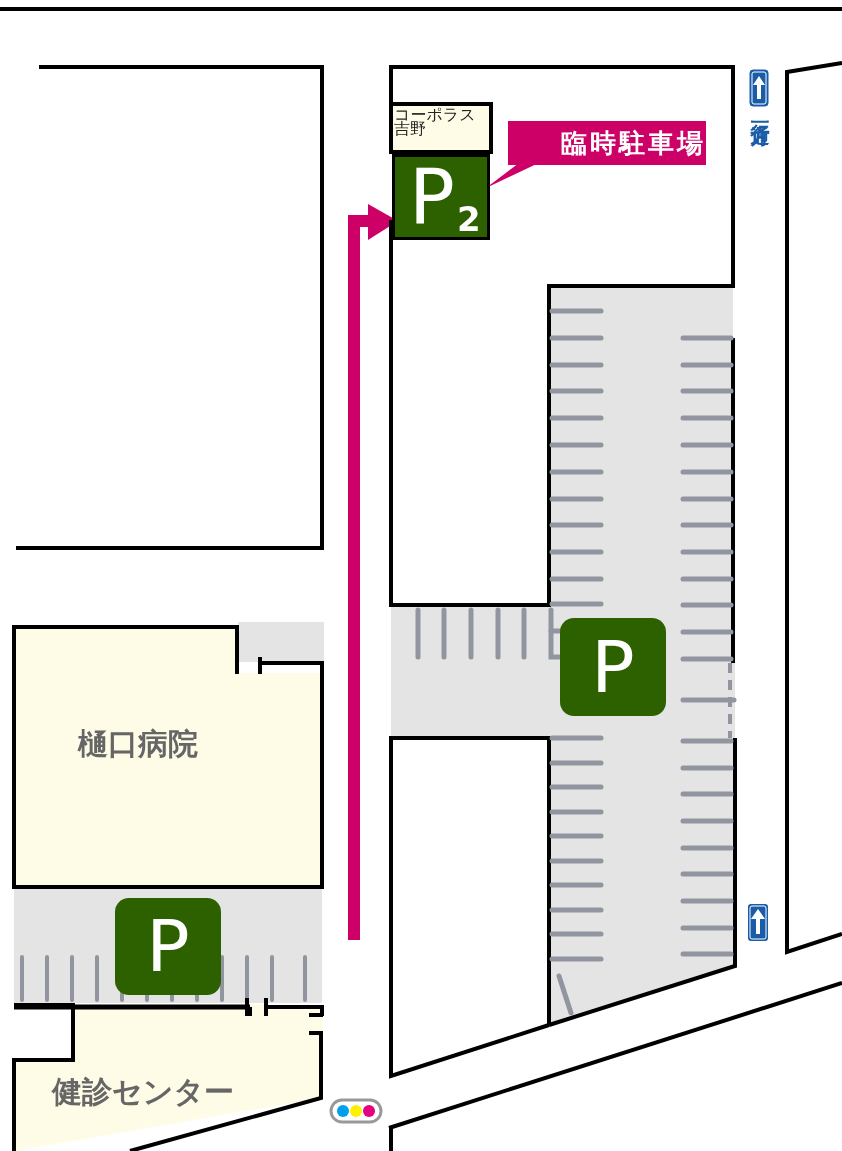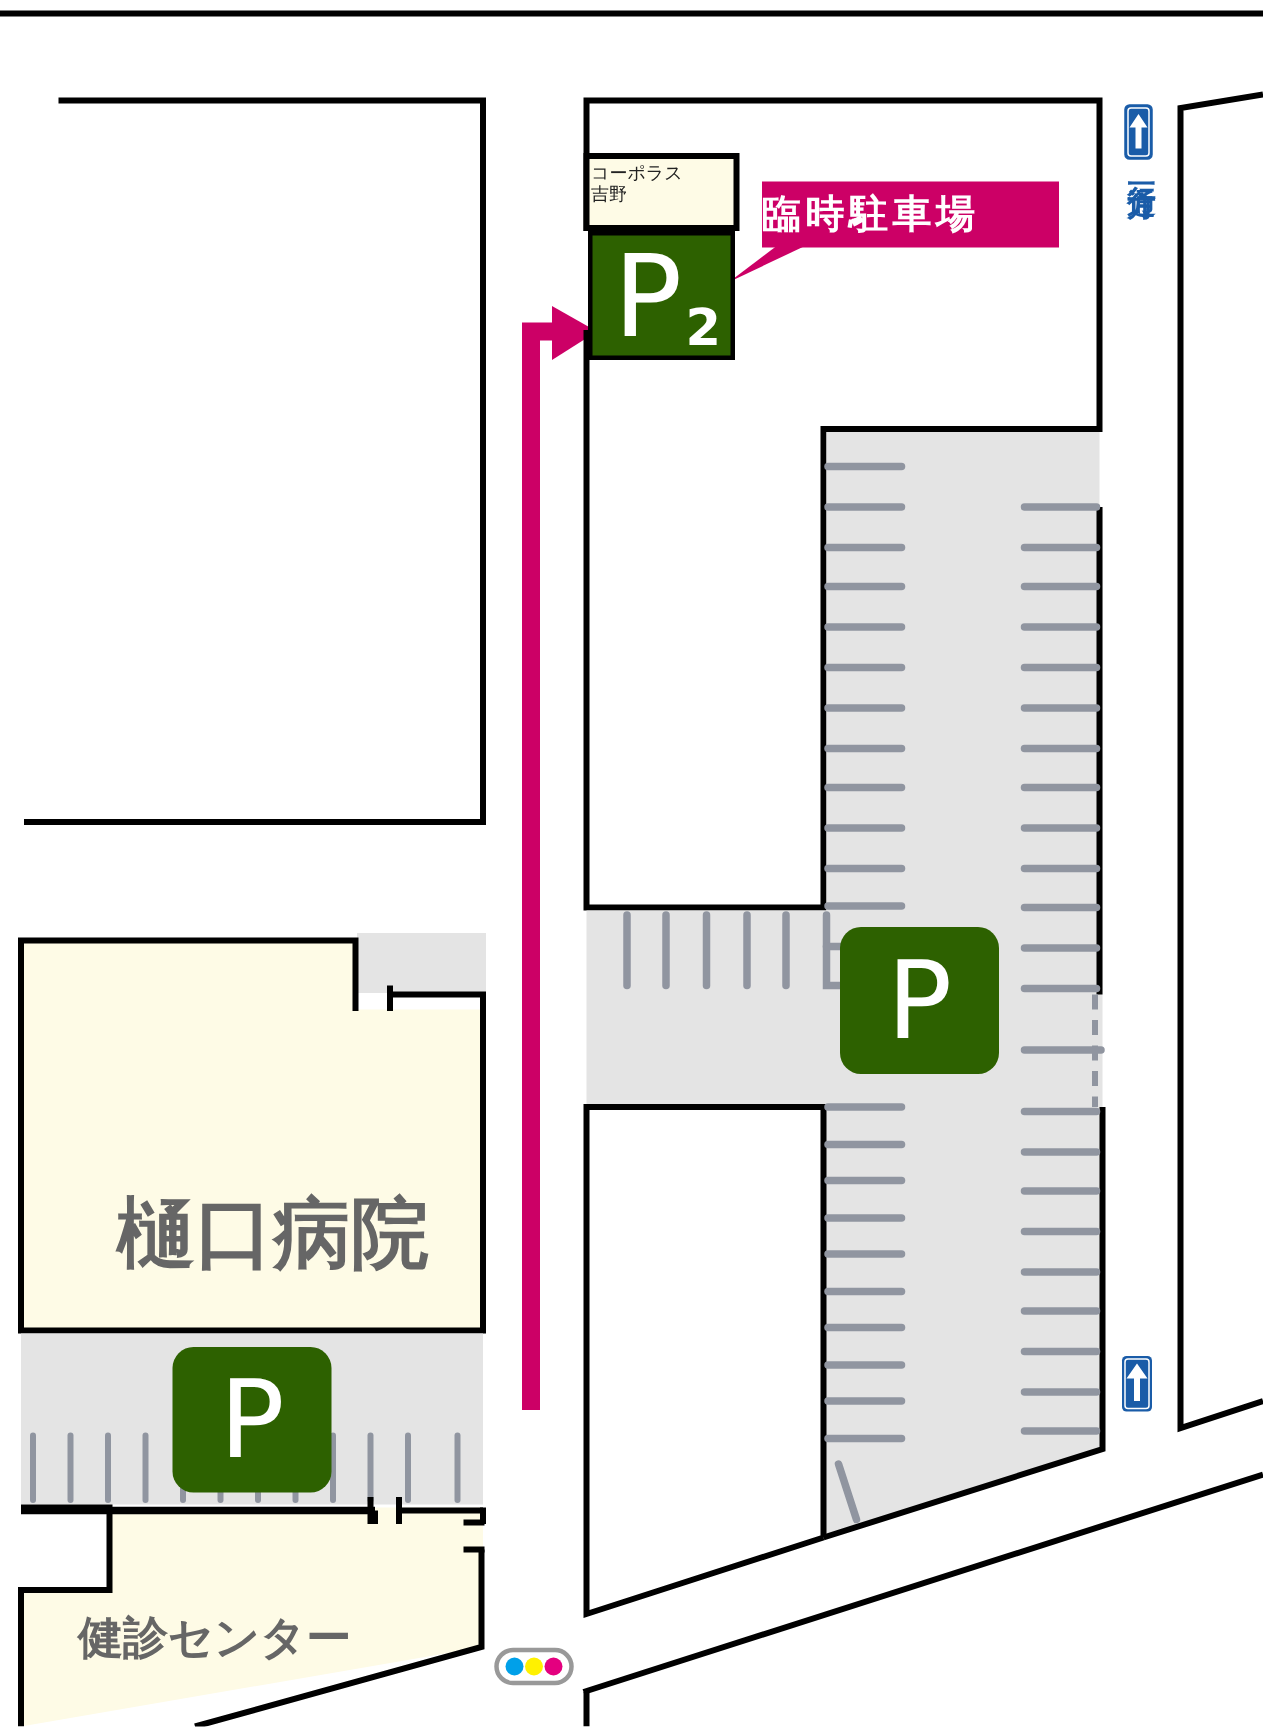--- a/index.html
+++ b/index.html
@@ -1,24 +1,24 @@
 <!DOCTYPE html>
 <html><head>
   <meta charset="utf-8">
   <style>
     html, body { margin: 0; padding: 0; background: #ffffff; }
     body { width: 842px; height: 1151px; overflow: hidden; position: relative; font-family: "DejaVu Sans", sans-serif; }
     svg { position: absolute; left: 0; top: 0; }
     .lbl { position: absolute; font-family: "DejaVu Sans", sans-serif; font-weight: bold; white-space: nowrap; }
     .bldg-label { color: #666666; font-weight: bold; }
-    .corp { position: absolute; left: 394px; top: 108px; width: 94px; font-size: 12px; line-height: 14px; color: #222; font-weight: normal; }
+    .corp { position: absolute; left: 394px; top: 108px; width: 94px; font-size: 16px; line-height: 14px; color: #222; font-weight: normal; }
     .p2 { position: absolute; left: 392px; top: 154px; width: 98px; height: 86px; }
     .p2-p { position: absolute; left: 14px; top: -4px; font-size: 76px; color: #fff; font-weight: normal; line-height: 90px; }
     .p2-sub { position: absolute; left: 62px; top: 42px; font-size: 34px; color: #fff; font-weight: bold; line-height: 40px; }
-    .callout { position: absolute; left: 508px; top: 121px; width: 198px; height: 44px; background: #cc0066; color: #fff; font-size: 26px; line-height: 44px; text-align: left; font-weight: bold; letter-spacing: 3px; }
+    .callout { position: absolute; left: 508px; top: 121px; width: 198px; height: 44px; background: #cc0066; color: #fff; font-size: 26px; line-height: 44px; text-align: right; font-weight: bold; letter-spacing: 3px; }
     .pbig { position: absolute; background: #2d6100; border-radius: 14px; color: #fff; text-align: center; font-weight: normal; }
     .pbig span { display: block; }
   </style>
 </head>
 <body>
 
 <svg width="842" height="1151" viewBox="0 0 842 1151">
 
   <line x1="0" y1="9" x2="842" y2="9" stroke="#000" stroke-width="4"></line>
 
@@ -180,15 +180,15 @@
 <div class="lbl" style="left:748px; top:112px; font-size:19px; color:#1a5ca8; writing-mode:vertical-rl; letter-spacing:-1px;">一方通行</div>
 
 <div class="pbig" style="left:560px; top:618px; width:106px; height:98px;">
   <span style="font-size:72px; line-height:98px;">P</span>
 </div>
 
 <div class="pbig" style="left:115px; top:898px; width:106px; height:97px;">
   <span style="font-size:72px; line-height:97px;">P</span>
 </div>
 
-<div class="lbl bldg-label" style="left:78px; top:788px; font-size:52px;">樋口病院</div>
+<div class="lbl bldg-label" style="left:78px; top:724px; font-size:30px;">樋口病院</div>
 
 <div class="lbl bldg-label" style="left:30px; top:1072px; font-size:30px;margin-left:22px;">健診センター</div>
 
 </body></html>

